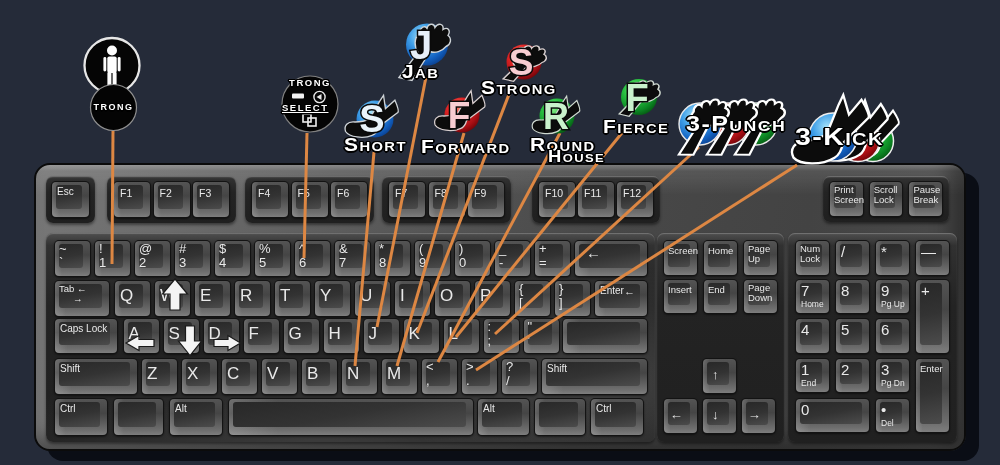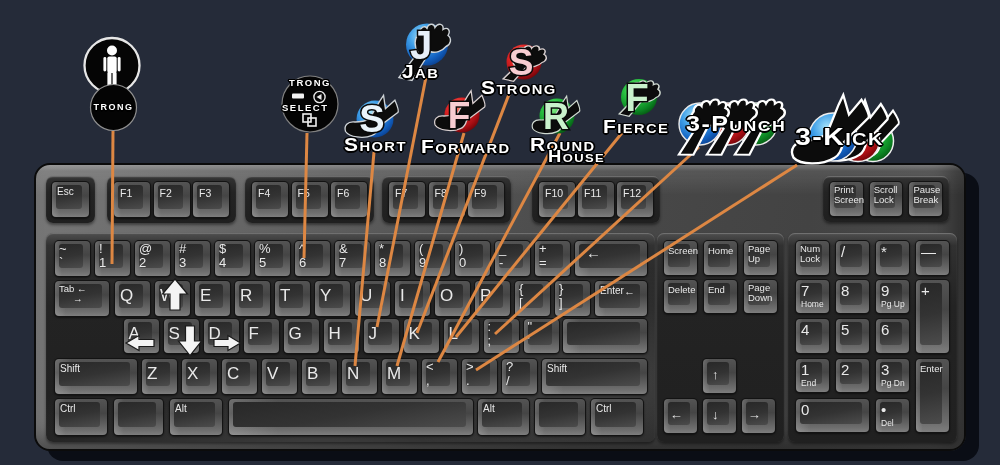--- a/index.html
+++ b/index.html
@@ -222,20 +222,24 @@
       <span class="ld">{<br>[</span>
     </div>
 <div class="k" style="left:554.0px;top:279.5px;width:37.0px;height:37.0px;">
       <i></i>
       <span class="ld">}<br>]</span>
     </div>
 <div class="k" style="left:594.0px;top:279.5px;width:54.0px;height:37.0px;">
       <i></i>
       <span class="lm">Enter <span class="ret">←</span></span>
     </div>
+<div class="k" style="left:54.0px;top:317.5px;width:63.5px;height:36.5px;">
+      <i></i>
+      <span class="lm">Caps Lock</span>
+    </div>
 <div class="k" style="left:122.5px;top:317.5px;width:37.0px;height:36.5px;">
       <i></i>
       <span class="ll">A</span>
     </div>
 <div class="k" style="left:162.5px;top:317.5px;width:37.0px;height:36.5px;">
       <i></i>
       <span class="ll">S</span>
     </div>
 <div class="k" style="left:202.5px;top:317.5px;width:37.0px;height:36.5px;">
       <i></i>
@@ -356,21 +360,21 @@
 <div class="k" style="left:703.0px;top:240.0px;width:34.5px;height:35.5px;">
       <i></i>
       <span class="ln">Home</span>
     </div>
 <div class="k" style="left:743.0px;top:240.0px;width:34.5px;height:35.5px;">
       <i></i>
       <span class="lt">Page<br>Up</span>
     </div>
 <div class="k" style="left:663.0px;top:278.5px;width:34.5px;height:35.5px;">
       <i></i>
-      <span class="ln">Delete</span>
+      <span class="ln">Insert</span>
     </div>
 <div class="k" style="left:703.0px;top:278.5px;width:34.5px;height:35.5px;">
       <i></i>
       <span class="ln">End</span>
     </div>
 <div class="k" style="left:743.0px;top:278.5px;width:34.5px;height:35.5px;">
       <i></i>
       <span class="lt">Page<br>Down</span>
     </div>
 <div class="k" style="left:702.0px;top:357.5px;width:34.5px;height:36.0px;">
@@ -596,21 +600,21 @@
  <use href="#foot" fill="#0c0c0c" stroke="#ffffff" stroke-width="1.9" transform="translate(2,-3) rotate(-10) scale(1.25)"></use>
 </g>
 <g transform="translate(833,137)">
  <circle r="24" fill="url(#gb)" stroke="#eee" stroke-width="1.5"></circle>
  <use href="#foot" fill="#0c0c0c" stroke="#ffffff" stroke-width="1.6" transform="translate(3,0) rotate(-8) scale(1.45)"></use>
 </g>
 </svg>
 
 <div class="itext icc" style="left:88px;top:101.5px;width:51px;text-align:center;font-size:9px;">TRONG</div>
 <div class="itext icc" style="left:288px;top:76.5px;width:44px;text-align:center;font-size:9.5px;">TRONG</div>
-<div class="itext icc" style="left:282px;top:102px;width:44px;font-size:9.5px;">SELECT</div>
+<div class="itext icc" style="left:282px;top:102px;width:44px;font-size:9.5px;text-decoration:underline;">SELECT</div>
 <div class="itext" style="left:344px;top:135px;font-size:12.5px;"><b>S</b>HORT</div>
 <div class="itext" style="left:402px;top:62px;font-size:12.5px;"><b>J</b>AB</div>
 <div class="itext" style="left:421px;top:136.5px;font-size:12.5px;"><b>F</b>ORWARD</div>
 <div class="itext" style="left:481px;top:78px;font-size:12.5px;"><b>S</b>TRONG</div>
 <div class="itext" style="left:530px;top:134.5px;font-size:12.5px;"><b>R</b>OUND</div>
 <div class="itext" style="left:548px;top:148px;font-size:11px;"><b>H</b>OUSE</div>
 <div class="itext" style="left:603px;top:116.5px;font-size:12.5px;"><b>F</b>IERCE</div>
 <div class="itext" style="left:686px;top:112px;font-size:15px;"><b>3-P</b>UNCH</div>
 <div class="itext" style="left:795px;top:123px;font-size:17px;"><b>3-K</b>ICK</div>
 

